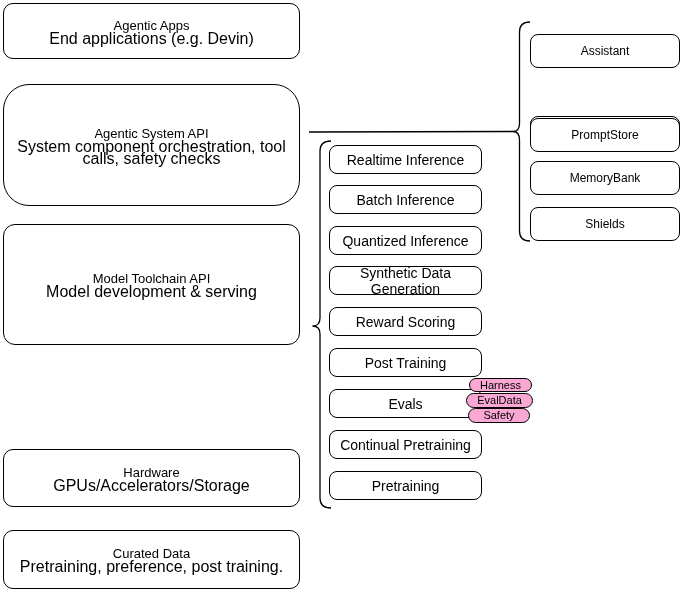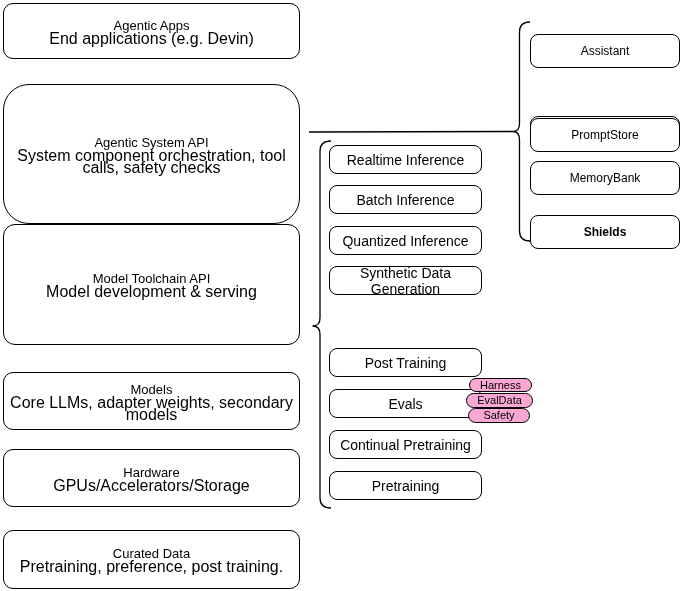--- a/index.html
+++ b/index.html
@@ -52,34 +52,30 @@
     <path d="M 530 22 Q 519.5 22 519.5 32 L 519.5 123.5 Q 519.5 131.5 513 131.5 Q 519.5 131.5 519.5 140 L 519.5 231 Q 519.5 241 530 241" fill="none" stroke="#000000" stroke-width="1.3"></path>
 
     <path d="M 331 141 Q 320 141 320 151 L 320 318 Q 320 326 312.5 326 Q 320 326 320 334 L 320 498 Q 320 508 331 508" fill="none" stroke="#000000" stroke-width="1.3"></path>
   </svg>
 
   <div class="node lbox" style="top:3px;height:56px;border-radius:10px;">
     <span class="t">Agentic Apps</span>
     <span class="s">End applications (e.g. Devin)</span>
   </div>
 
-  <div class="node lbox" style="top:84px;height:140px;border-radius:26px;">
+  <div class="node lbox" style="top:84px;height:122px;border-radius:26px;">
     <span class="t">Agentic System API</span>
     <span class="s">System component orchestration, tool calls, safety checks</span>
   </div>
 
   <div class="node lbox" style="top:224px;height:121px;border-radius:12px;">
     <span class="t">Model Toolchain API</span>
     <span class="s">Model development &amp; serving</span>
   </div>
 
-  <div class="node lbox" style="top:372px;height:58px;border-radius:10px;">
-    <span class="t">Models</span>
-    <span class="s">Core LLMs, adapter weights, secondary models</span>
-  </div>
 
   <div class="node lbox" style="top:449px;height:58px;border-radius:10px;">
     <span class="t">Hardware</span>
     <span class="s">GPUs/Accelerators/Storage</span>
   </div>
 
   <div class="node lbox" style="top:530px;height:59px;border-radius:10px;">
     <span class="t">Curated Data</span>
     <span class="s">Pretraining, preference, post training.</span>
   </div>
@@ -88,20 +84,23 @@
     <span>Realtime Inference</span>
   </div>
   <div class="node mbox" style="top:185px;">
     <span>Batch Inference</span>
   </div>
   <div class="node mbox" style="top:226px;">
     <span>Quantized Inference</span>
   </div>
   <div class="node mbox" style="top:266px;">
     <span>Synthetic Data Generation</span>
+  </div>
+  <div class="node mbox" style="top:307px;">
+    <span>Reward Scoring</span>
   </div>
   <div class="node mbox" style="top:348px;">
     <span>Post Training</span>
   </div>
   <div class="node mbox" style="top:389px;">
     <span>Evals</span>
   </div>
   <div class="node mbox" style="top:430px;">
     <span>Continual Pretraining</span>
   </div>
@@ -124,17 +123,17 @@
   </div>
   <div class="node rbox" style="top:76px;margin-top:40px;">
     <span>Orchestrator</span>
   </div>
   <div class="node rbox" style="top:118px;">
     <span>PromptStore</span>
   </div>
   <div class="node rbox" style="top:161px;">
     <span>MemoryBank</span>
   </div>
-  <div class="node rbox" style="top:215px;font-weight:bold;">
+  <div class="node rbox" style="top:207px;">
     <span>Shields</span>
   </div>
 
 </div>
 
 </body></html>

